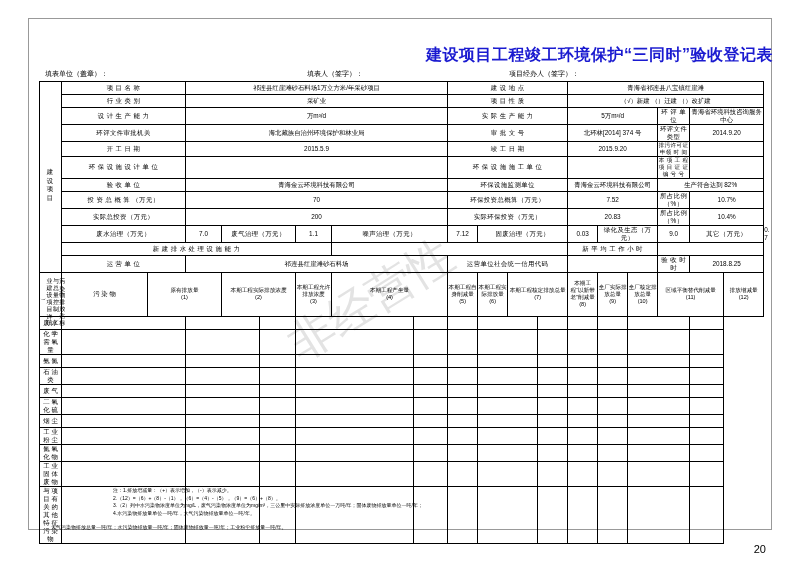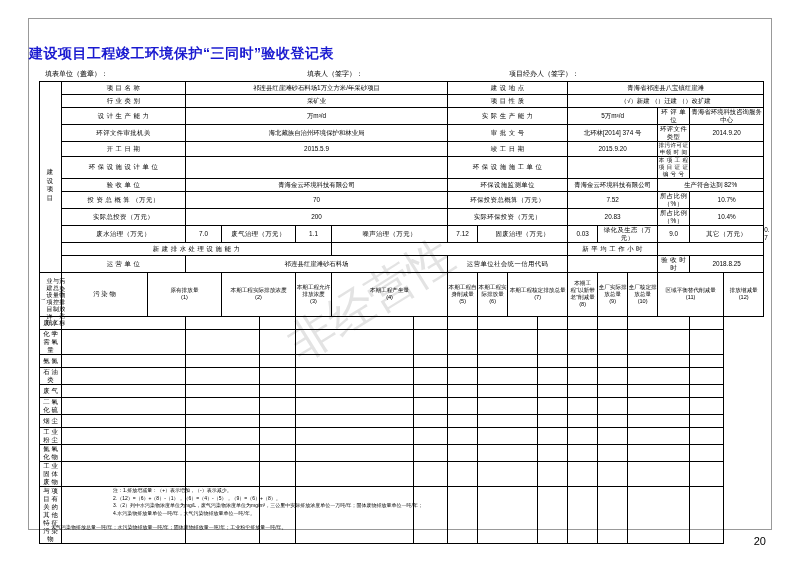--- a/index.html
+++ b/index.html
@@ -17,22 +17,22 @@
   .sheet{
     position:absolute;
     left:28px;top:18px;
     width:744px;height:512px;
     border:1px solid #999;
     box-sizing:border-box;
     background:#fff;
   }
   .title{
     position:absolute;left:0;top:26px;width:744px;
-    text-align:left;
-    font-size:14px;font-weight:bold;color:#1a1ad0;
+    text-align:right;
+    font-size:16px;font-weight:bold;color:#1a1ad0;
     letter-spacing:0.5px;
   }
   .hdrrow{
     position:absolute;left:10px;top:50px;width:724px;
     font-size:7px;color:#000;
   }
   .hdrrow span{position:absolute;white-space:nowrap;}
   .watermark{
     position:absolute;left:250px;top:250px;
     font-size:46px;color:#e3e3e3;
@@ -81,21 +81,21 @@
   .notes{
     position:absolute;left:84px;top:468px;width:520px;
     font-size:5px;line-height:1.5;color:#000;
   }
   .notes div{white-space:nowrap;}
   .footnote{
     position:absolute;left:22px;top:505px;width:700px;
     font-size:5px;color:#000;white-space:nowrap;
   }
   .pagenum{
-    position:absolute;right:34px;bottom:18px;
+    position:absolute;right:34px;bottom:10px;
     font-size:11px;color:#000;
   }
   .tiny{font-size:5.6px;}
 </style>
 </head>
 <body>
 
 <div class="page">
   <div class="sheet">
 

